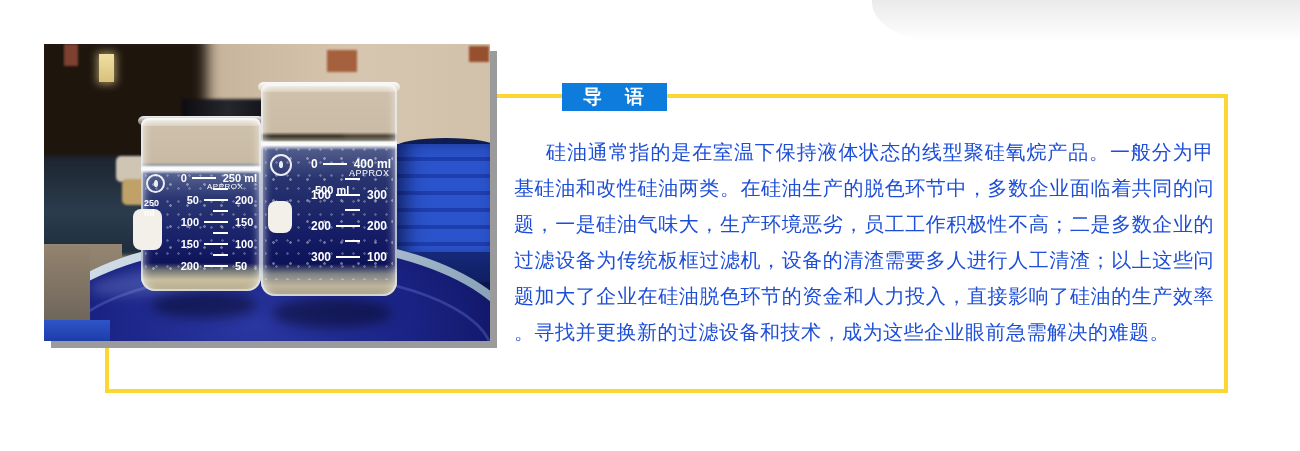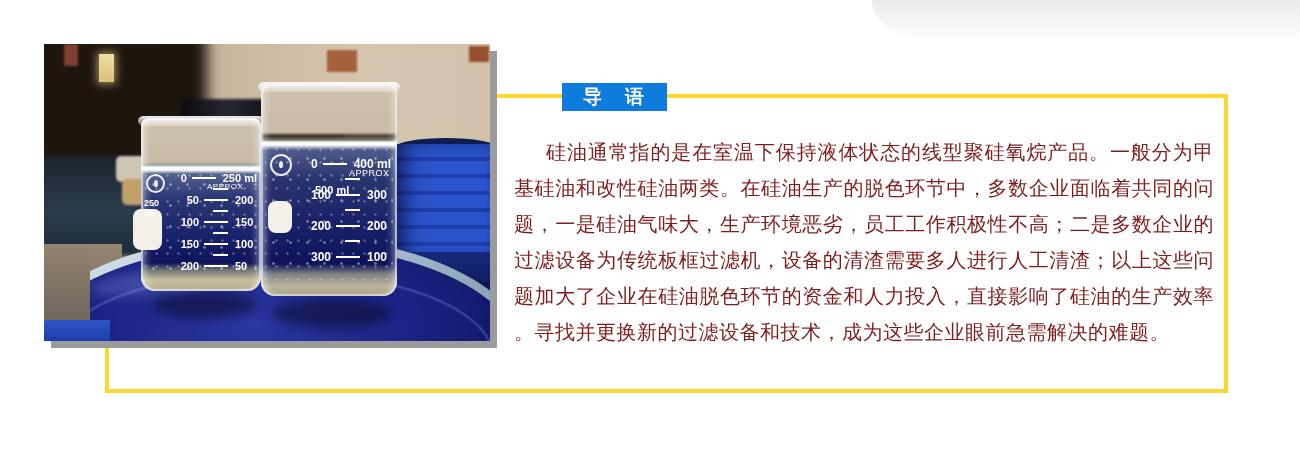--- a/index.html
+++ b/index.html
@@ -15,21 +15,21 @@
   .frame{position:absolute;left:105px;top:94px;width:1123px;height:299px;
     border:4px solid #fcd733;box-sizing:border-box;}
 
   
   .intro-label{position:absolute;left:550px;top:83px;width:105px;height:28px;
     background:#0d7cdd;color:#fff;display:flex;align-items:center;justify-content:center;
     font-size:19px;font-weight:bold;letter-spacing:2px;margin-left:12px;}
 
   
   .para{position:absolute;left:514px;top:134px;width:700px;margin:0;
-    font-size:20px;line-height:36px;letter-spacing:0.5px;color:#7f1d1d;
+    font-size:20px;line-height:36px;letter-spacing:0.5px;color:#1d4ed8;
     text-indent:32px;text-align:justify;word-break:break-all;line-break:anywhere;}
 
   
   .photo{position:absolute;left:44px;top:44px;width:446px;height:297px;overflow:hidden;
     background:#cdbaa2;box-shadow:7px 7px 0 0 #9b9b9b;}
   .photo *{position:absolute;}
   .wall{inset:0;background:linear-gradient(90deg,#7a6852 0%,#a6927a 12%,#c2ae95 28%,#cdbaa2 48%,#d7c6af 72%,#d2c1aa 100%);}
   .dark-ul{left:-12px;top:-12px;width:175px;height:145px;background:#1e150d;filter:blur(7px);}
   .window{left:55px;top:10px;width:15px;height:28px;
     background:linear-gradient(180deg,#f0dfa2,#d9c07c);box-shadow:0 0 8px 2px rgba(240,220,150,.6);}

